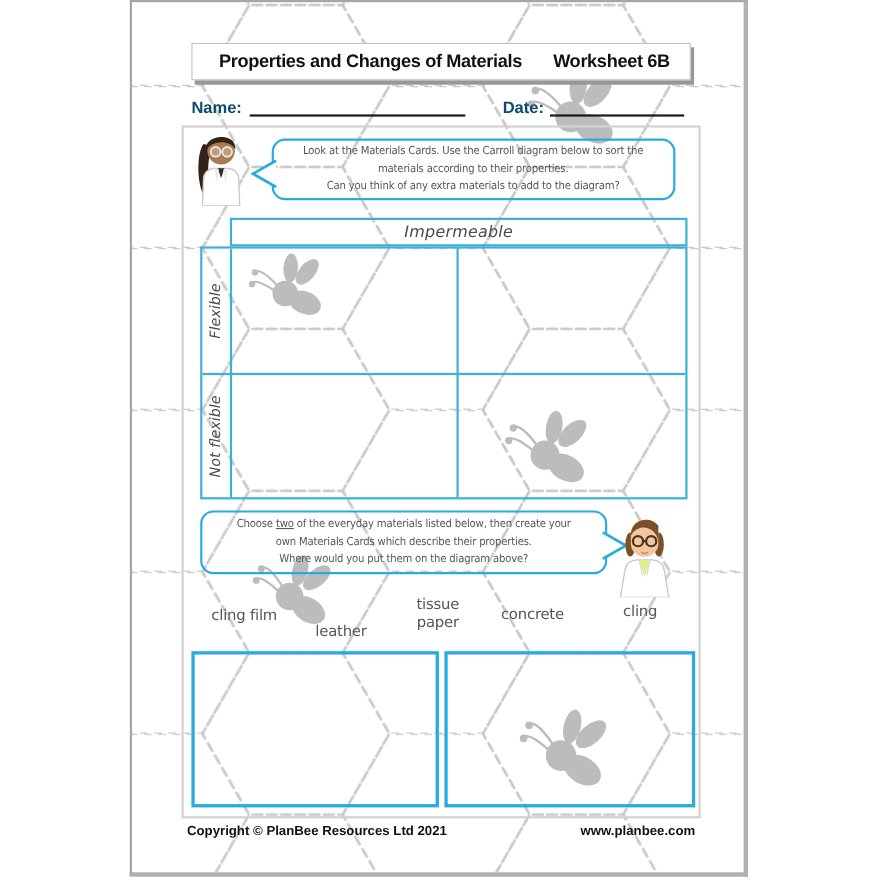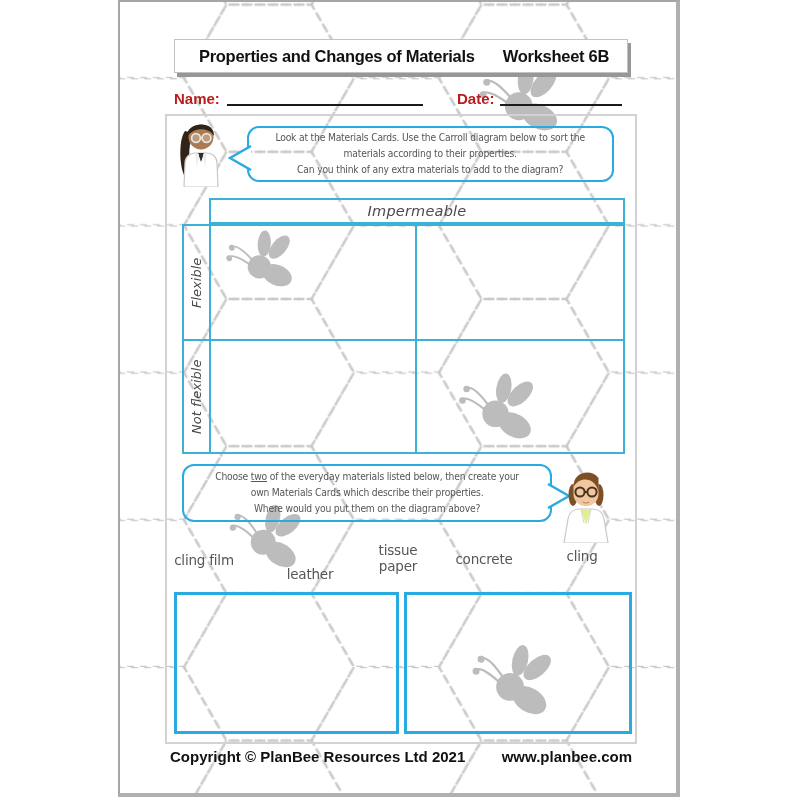--- a/index.html
+++ b/index.html
@@ -17,21 +17,21 @@
 
   
   .title-bar {
     position:absolute; z-index:2; left:54px; top:37px; width:454px; height:34px;
     background:#fff; border:1px solid #c2c2c2; box-shadow:3px 4px 0 #979797;
     display:flex; align-items:center; justify-content:space-between; padding:0 18px 0 24px;
   }
   .title-bar .t { font-family:"Liberation Sans", sans-serif; font-weight:bold; font-size:16.5px; color:#111; letter-spacing:-0.3px; }
 
   
-  .field-label { position:absolute; z-index:2; font-family:"Liberation Sans", sans-serif; font-weight:bold; font-size:15px; color:#b91c1c; }
+  .field-label { position:absolute; z-index:2; font-family:"Liberation Sans", sans-serif; font-weight:bold; font-size:15px; color:#0c4a6e; }
   .blank-line { position:absolute; z-index:2; border-bottom:2px solid #1a1a1a; height:16px; }
 
   
   .inner-frame { position:absolute; z-index:2; left:45px; top:112px; width:472px; height:630px; border:2px solid #d2d2d2; pointer-events:none; }
 
   
   .bubble {
     position:absolute; z-index:2; border:2.5px solid #29abe2; border-radius:12px;
     display:flex; flex-direction:column; justify-content:center; align-items:center;
   }
@@ -59,21 +59,21 @@
 
   
   .material { position:absolute; z-index:2; transform:translateX(-50%); font-size:13.5px; color:#55565a;
     text-align:center; letter-spacing:-0.2px; }
   .material.wrap { width:52px; line-height:1.2; }
 
   
   .big-box { position:absolute; z-index:2; border:3px solid #29abe2; }
 
   
-  .footer-text { position:absolute; z-index:2; font-family:"Liberation Sans", sans-serif; font-weight:bold; font-size:15px; color:#111; }
+  .footer-text { position:absolute; z-index:2; font-family:"Liberation Sans", sans-serif; font-weight:bold; font-size:12px; color:#111; }
 </style>
 </head>
 <body>
 
 <div class="canvas">
 
   <svg width="0" height="0" style="position:absolute">
     <defs>
       <symbol id="bee-sym" viewBox="0 0 100 92">
         <path d="M38,42 Q20,18 12,22" fill="none" stroke="#bcbcbc" stroke-width="2.6"></path>
@@ -192,21 +192,21 @@
         <circle cx="20" cy="27" r="4.6"></circle>
           <circle cx="32" cy="27" r="4.6"></circle>
         <path d="M24.6,27 L27.4,27"></path>
       </g>
       <path d="M23,37 Q26,39 29,37" stroke="#b98a62" stroke-width="1.2" fill="none"></path>
       <path d="M4,78 L8,54 C9,47 14,44 20,44 L32,44 C38,44 43,47 44,54 L48,78 Z" fill="#ffffff" stroke="#c8c8c8" stroke-width="1.2"></path>
       <path d="M21,44 L31,44 L26,60 Z" fill="#dff08a"></path>
       <path d="M21,44 L24,58 M31,44 L28,58" stroke="#d5d5d5" stroke-width="1" fill="none"></path>
     </svg>
 
-    <span class="material" style="left:84px; top:550px;text-align:right;">cling film</span>
+    <span class="material" style="left:102px; top:550px;text-align:right;">cling film</span>
     <span class="material" style="left:190px; top:564px;">leather</span>
     <span class="material wrap" style="left:278px; top:540px;">tissue paper</span>
     <span class="material" style="left:364px; top:549px;">concrete</span>
     <span class="material" style="left:462px; top:546px;">cling</span>
 
     <div class="big-box" style="left:54px; top:590px; width:225px; height:142px;"></div>
     <div class="big-box" style="left:284px; top:590px; width:228px; height:142px;"></div>
 
     <span class="footer-text" style="left:50px; top:746px;">Copyright © PlanBee Resources Ltd 2021</span>
     <span class="footer-text" style="right:44px; top:746px;">www.planbee.com</span>

